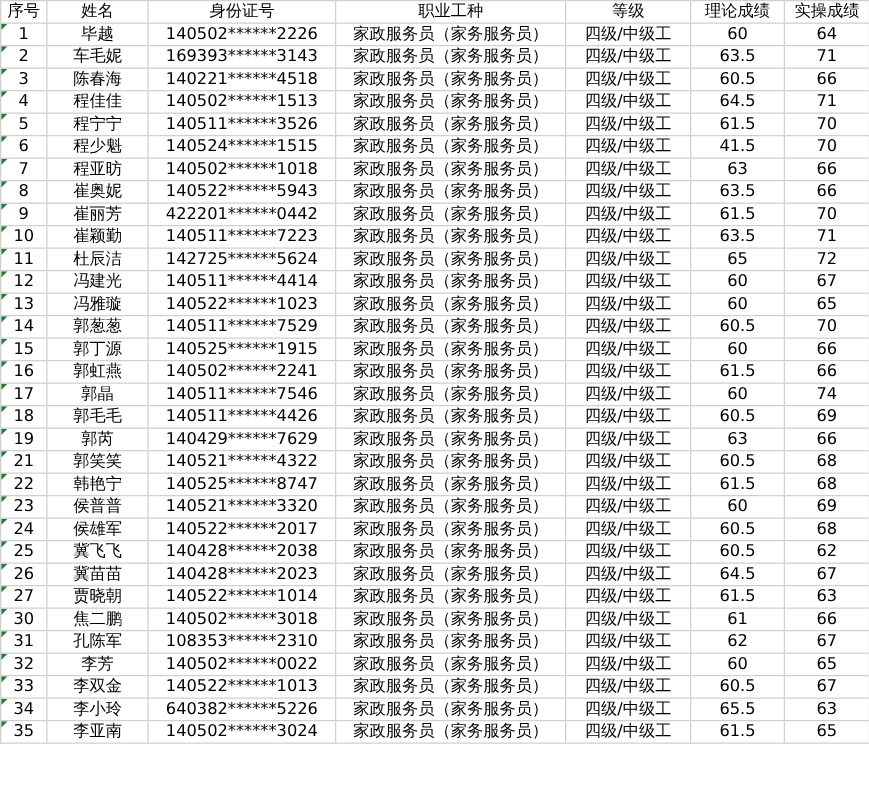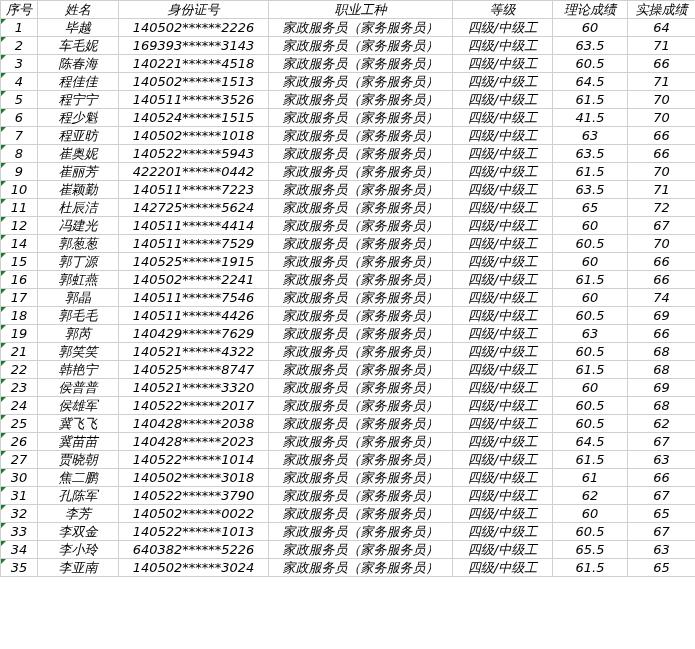--- a/index.html
+++ b/index.html
@@ -8,21 +8,20 @@
     background: #ffffff;
     width: 695px;
     height: 649px;
     overflow: hidden;
     font-family: "DejaVu Sans", sans-serif;
   }
   table.sheet {
     border-collapse: collapse;
     table-layout: fixed;
     width: 695px;
-    font-style: italic;
   }
   .sheet td, .sheet th {
     border: 1px solid #d0d0d0;
     height: 17px;
     padding: 0;
     margin: 0;
     text-align: center;
     vertical-align: middle;
     font-size: 13px;
     font-weight: normal;
@@ -177,20 +176,29 @@
       <tr>
         <td><span class="tri"></span><span class="cell-text">12</span></td>
         <td><span class="cell-text">冯建光</span></td>
         <td><span class="cell-text">140511******4414</span></td>
         <td><span class="cell-text">家政服务员（家务服务员）</span></td>
         <td><span class="cell-text">四级/中级工</span></td>
         <td><span class="cell-text">60</span></td>
         <td><span class="cell-text">67</span></td>
       </tr>
       <tr>
+        <td><span class="tri"></span><span class="cell-text">13</span></td>
+        <td><span class="cell-text">冯雅璇</span></td>
+        <td><span class="cell-text">140522******1023</span></td>
+        <td><span class="cell-text">家政服务员（家务服务员）</span></td>
+        <td><span class="cell-text">四级/中级工</span></td>
+        <td><span class="cell-text">60</span></td>
+        <td><span class="cell-text">65</span></td>
+      </tr>
+      <tr>
         <td><span class="tri"></span><span class="cell-text">14</span></td>
         <td><span class="cell-text">郭葱葱</span></td>
         <td><span class="cell-text">140511******7529</span></td>
         <td><span class="cell-text">家政服务员（家务服务员）</span></td>
         <td><span class="cell-text">四级/中级工</span></td>
         <td><span class="cell-text">60.5</span></td>
         <td><span class="cell-text">70</span></td>
       </tr>
       <tr>
         <td><span class="tri"></span><span class="cell-text">15</span></td>
@@ -305,21 +313,21 @@
         <td><span class="cell-text">焦二鹏</span></td>
         <td><span class="cell-text">140502******3018</span></td>
         <td><span class="cell-text">家政服务员（家务服务员）</span></td>
         <td><span class="cell-text">四级/中级工</span></td>
         <td><span class="cell-text">61</span></td>
         <td><span class="cell-text">66</span></td>
       </tr>
       <tr>
         <td><span class="tri"></span><span class="cell-text">31</span></td>
         <td><span class="cell-text">孔陈军</span></td>
-        <td><span class="cell-text">140522******3790</span></td>
+        <td><span class="cell-text">108353******2310</span></td>
         <td><span class="cell-text">家政服务员（家务服务员）</span></td>
         <td><span class="cell-text">四级/中级工</span></td>
         <td><span class="cell-text">62</span></td>
         <td><span class="cell-text">67</span></td>
       </tr>
       <tr>
         <td><span class="tri"></span><span class="cell-text">32</span></td>
         <td><span class="cell-text">李芳</span></td>
         <td><span class="cell-text">140502******0022</span></td>
         <td><span class="cell-text">家政服务员（家务服务员）</span></td>

